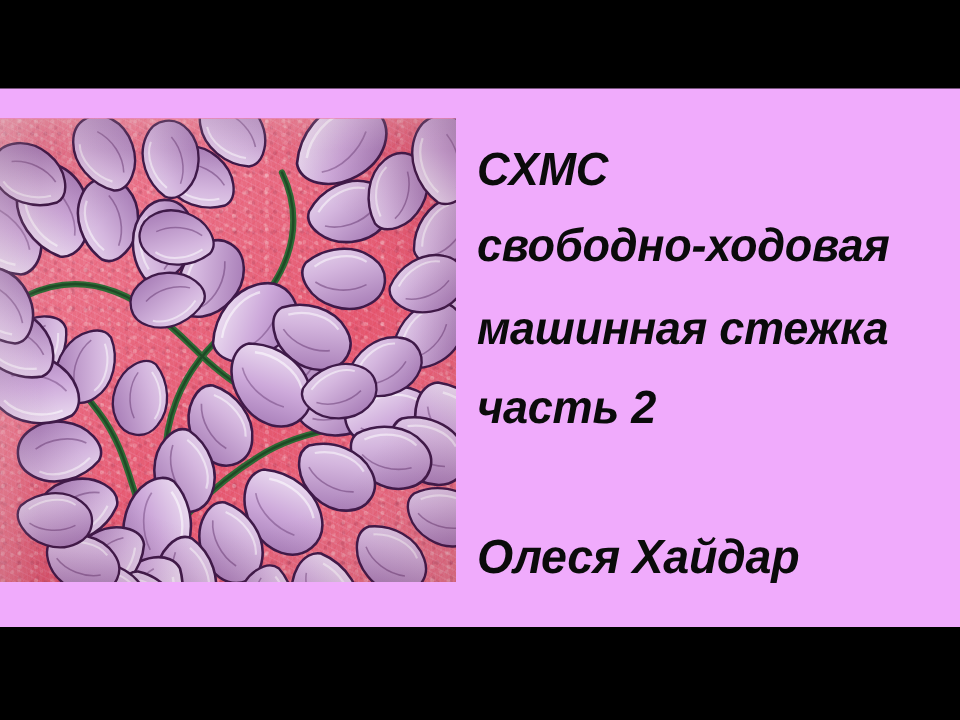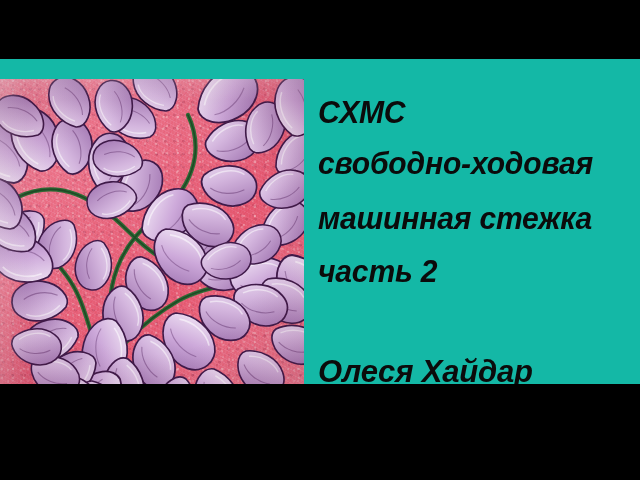--- a/index.html
+++ b/index.html
@@ -3,22 +3,22 @@
 <meta charset="utf-8">
 <style>
   html, body {
     margin: 0;
     padding: 0;
     background: #000;
   }
   #stage {
     position: relative;
     width: 640px;
-    height: 384px;
-    background: #14b8a6;
+    height: 480px;
+    background: #f0abfc;
     overflow: hidden;
     font-family: "Liberation Sans", sans-serif;
   }
   .bar {
     position: absolute;
     left: 0;
     width: 640px;
     background: #000000;
   }
   #bar-top { top: 0; height: 59px; }

